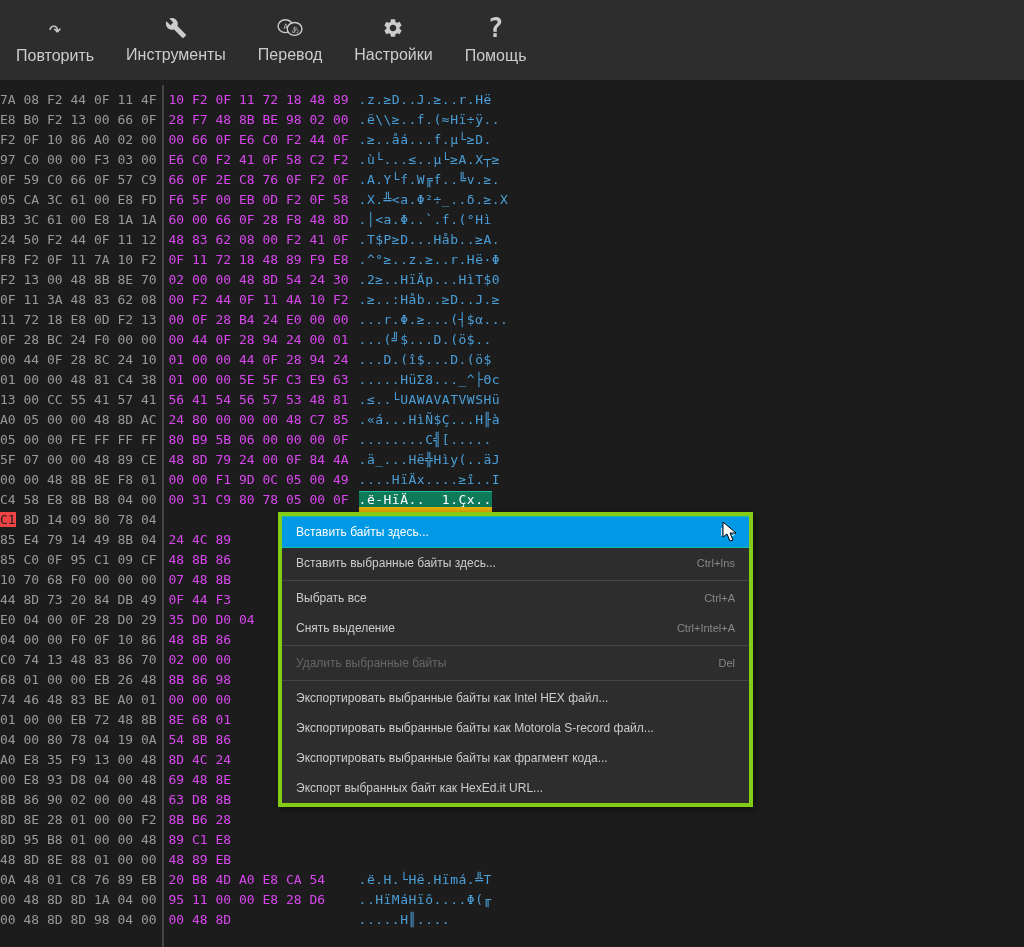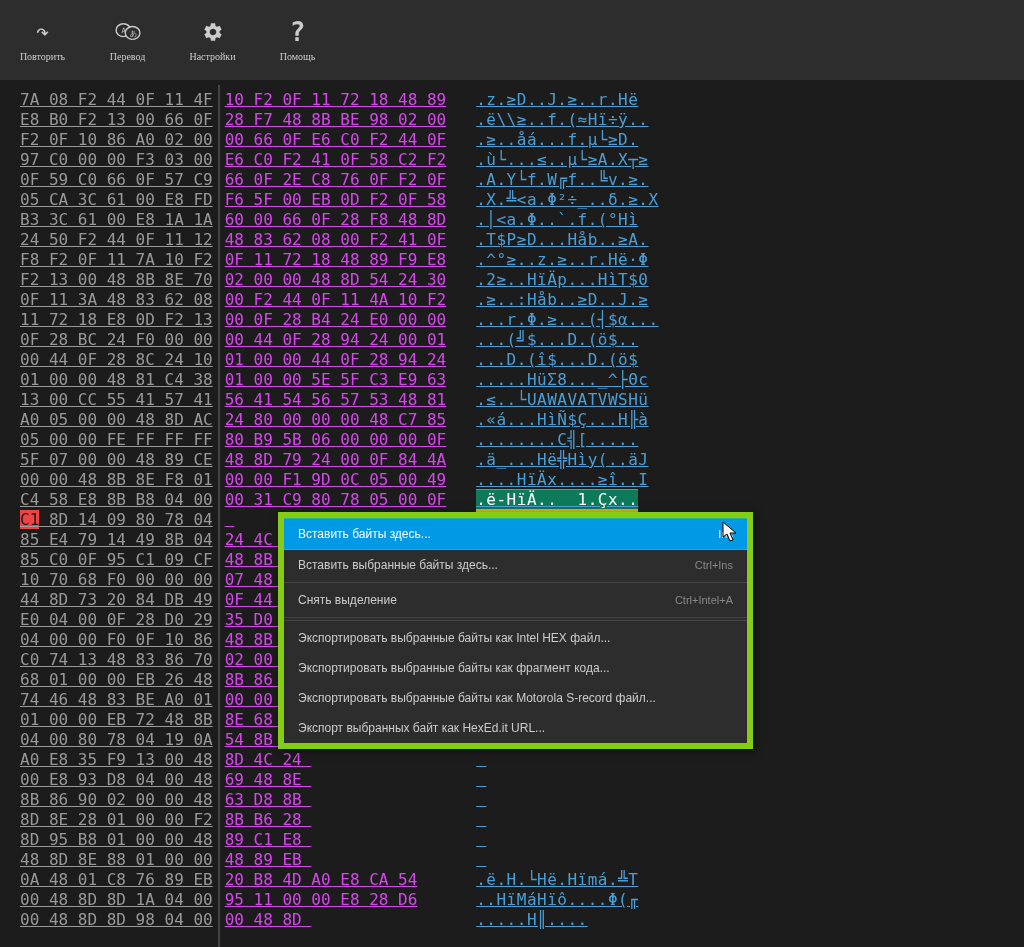--- a/index.html
+++ b/index.html
@@ -31,38 +31,37 @@
 }
 .toolbar-icon {
   font-size: 22px;
   margin-bottom: 6px;
   display: flex;
   align-items: center;
   justify-content: center;
   height: 26px;
 }
 .toolbar-label {
-  font-size: 10px;
-  font-family: Liberation Serif, serif;
+  font-size: 16px;
+  font-family: Liberation Sans, sans-serif;
 }
 .hex-panel {
   position: absolute;
   top: 85px;
   left: 0;
   right: 0;
   bottom: 0;
   display: flex;
 }
 .hex-col {
-  padding: 5px 20px;
+  padding: 5px 0;
   font-family: 'Consolas', 'Monaco', monospace;
-  font-size: 16px;
+  font-size: 13px;
   line-height: 20px;
   white-space: pre;
-  text-decoration: underline;
 }
 .hex-left {
   color: #999;
   border-right: 2px solid #444;
   padding-right: 5px;
 }
 .hex-right {
   color: #d946ef;
   padding-left: 5px;
 }
@@ -80,21 +79,21 @@
   color: #fff;
   border-top: 1px solid #1abc9c;
   border-bottom: 7px solid #eab308;
 }
 .context-menu {
   position: absolute;
   top: 512px;
   left: 278px;
   width: 475px;
   background: #2d2d2d;
-  border: 6px solid #84cc16;
+  border: 4px solid #84cc16;
   box-shadow: 2px 2px 8px rgba(0,0,0,0.5);
   font-family: Arial, sans-serif;
   font-size: 12px;
 }
 .menu-item {
   display: flex;
   justify-content: space-between;
   align-items: center;
   padding: 8px 14px;
   color: #ccc;
@@ -132,20 +131,28 @@
 </head>
 <body>
 
 <div class="toolbar">
   <div class="toolbar-item">
     <div class="toolbar-icon">↷</div>
     <div class="toolbar-label">Повторить</div>
   </div>
   <div class="toolbar-item">
     <div class="toolbar-icon">
+      <svg width="22" height="22" viewBox="0 0 24 24" fill="#ccc">
+          <path d="M22.7 19l-9.1-9.1c.9-2.3.4-5-1.5-6.9-2-2-5-2.4-7.4-1.3L9 6 6 9 1.6 4.7C.4 7.1.9 10.1 2.9 12.1c1.9 1.9 4.6 2.4 6.9 1.5l9.1 9.1c.4.4 1 .4 1.4 0l2.3-2.3c.5-.4.5-1.1.1-1.4z"></path>
+        </svg>
+    </div>
+    <div class="toolbar-label">Инструменты</div>
+  </div>
+  <div class="toolbar-item">
+    <div class="toolbar-icon">
       <svg width="26" height="22" viewBox="0 0 28 24" fill="#ccc">
           <ellipse cx="9" cy="10" rx="8" ry="7" fill="none" stroke="#ccc" stroke-width="1.5"></ellipse>
           <ellipse cx="19" cy="13" rx="8" ry="7" fill="#2d2d2d" stroke="#ccc" stroke-width="1.5"></ellipse>
           <text x="7" y="13" font-size="8" fill="#ccc">A</text>
           <text x="16" y="16" font-size="8" fill="#ccc">あ</text>
         </svg>
     </div>
     <div class="toolbar-label">Перевод</div>
   </div>
   <div class="toolbar-item">
@@ -172,33 +179,41 @@
     <div class="menu-item highlighted">
       <span>Вставить байты здесь...</span>
       <span class="menu-shortcut">Ins</span>
     </div>
     <div class="menu-item">
       <span>Вставить выбранные байты здесь...</span>
       <span class="menu-shortcut">Ctrl+Ins</span>
     </div>
     <div class="menu-sep"></div>
     <div class="menu-item">
+      <span>Выбрать все</span>
+      <span class="menu-shortcut">Ctrl+A</span>
+    </div>
+    <div class="menu-item">
       <span>Снять выделение</span>
       <span class="menu-shortcut">Ctrl+Intel+A</span>
     </div>
     <div class="menu-sep"></div>
+    <div class="menu-item disabled">
+      <span>Удалить выбранные байты</span>
+      <span class="menu-shortcut">Del</span>
+    </div>
     <div class="menu-sep"></div>
     <div class="menu-item">
       <span>Экспортировать выбранные байты как Intel HEX файл...</span>
     </div>
     <div class="menu-item">
+      <span>Экспортировать выбранные байты как Motorola S-record файл...</span>
+    </div>
+    <div class="menu-item">
       <span>Экспортировать выбранные байты как фрагмент кода...</span>
-    </div>
-    <div class="menu-item">
-      <span>Экспортировать выбранные байты как Motorola S-record файл...</span>
     </div>
     <div class="menu-item">
       <span>Экспорт выбранных байт как HexEd.it URL...</span>
     </div>
   </div>
 
 <div class="cursor-icon">
 <svg width="18" height="22" viewBox="0 0 18 22">
       <path d="M1 1 L1 16 L5 13 L8 20 L11 19 L8 12 L14 12 Z" fill="#fff" stroke="#000" stroke-width="1"></path>
     </svg>

